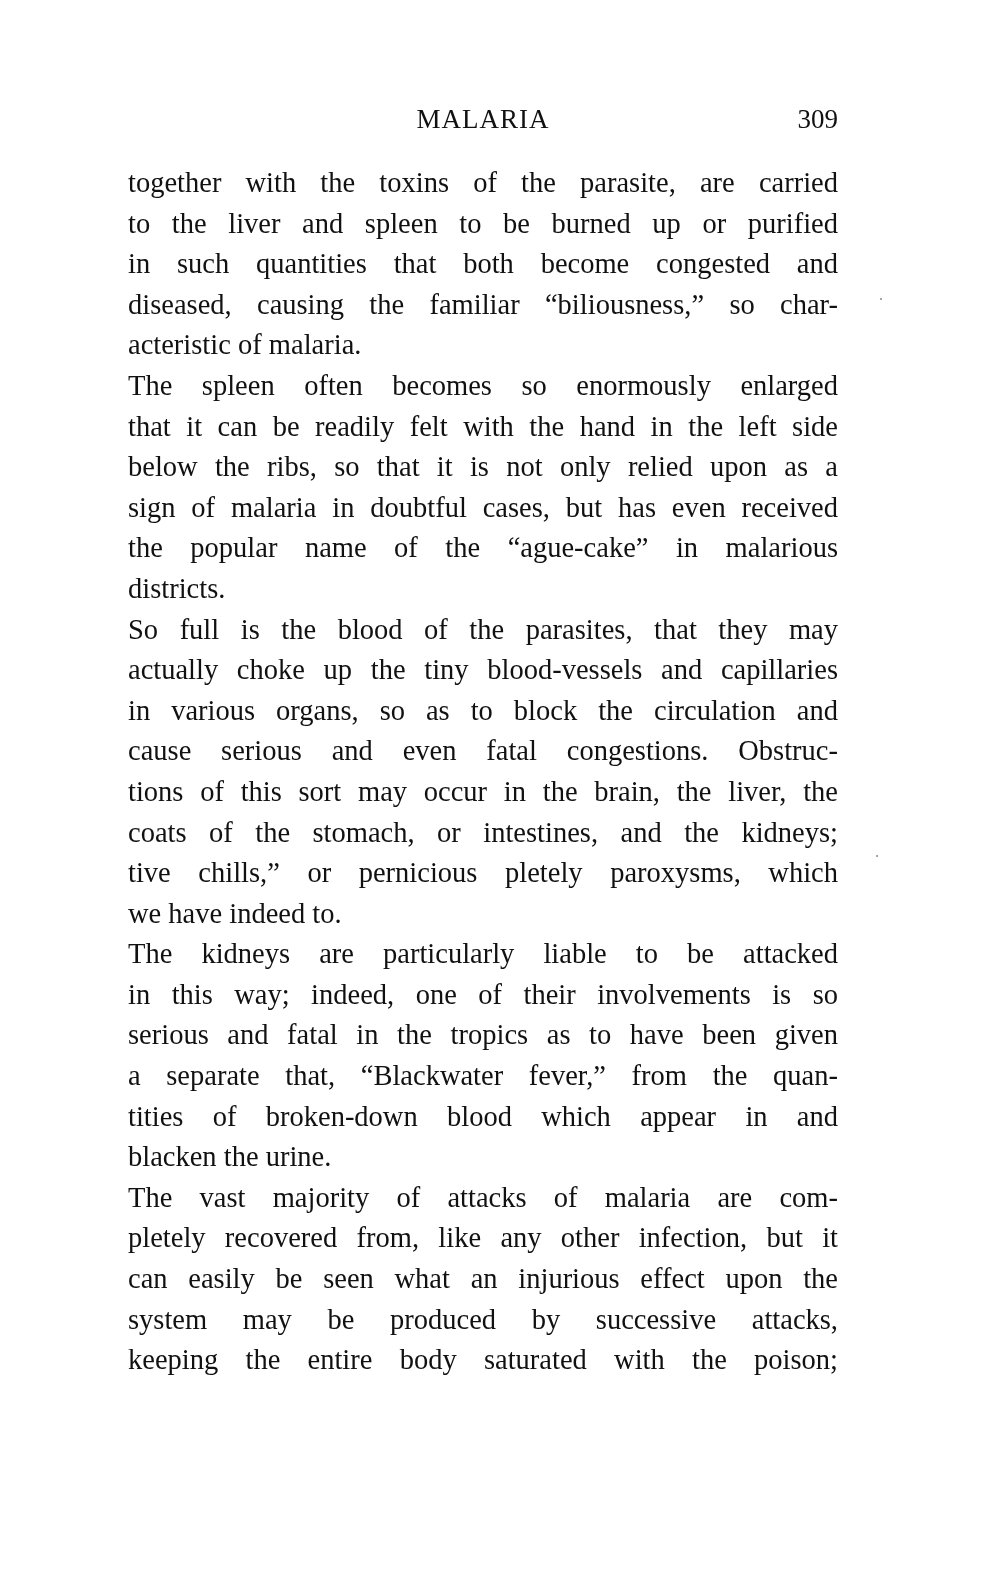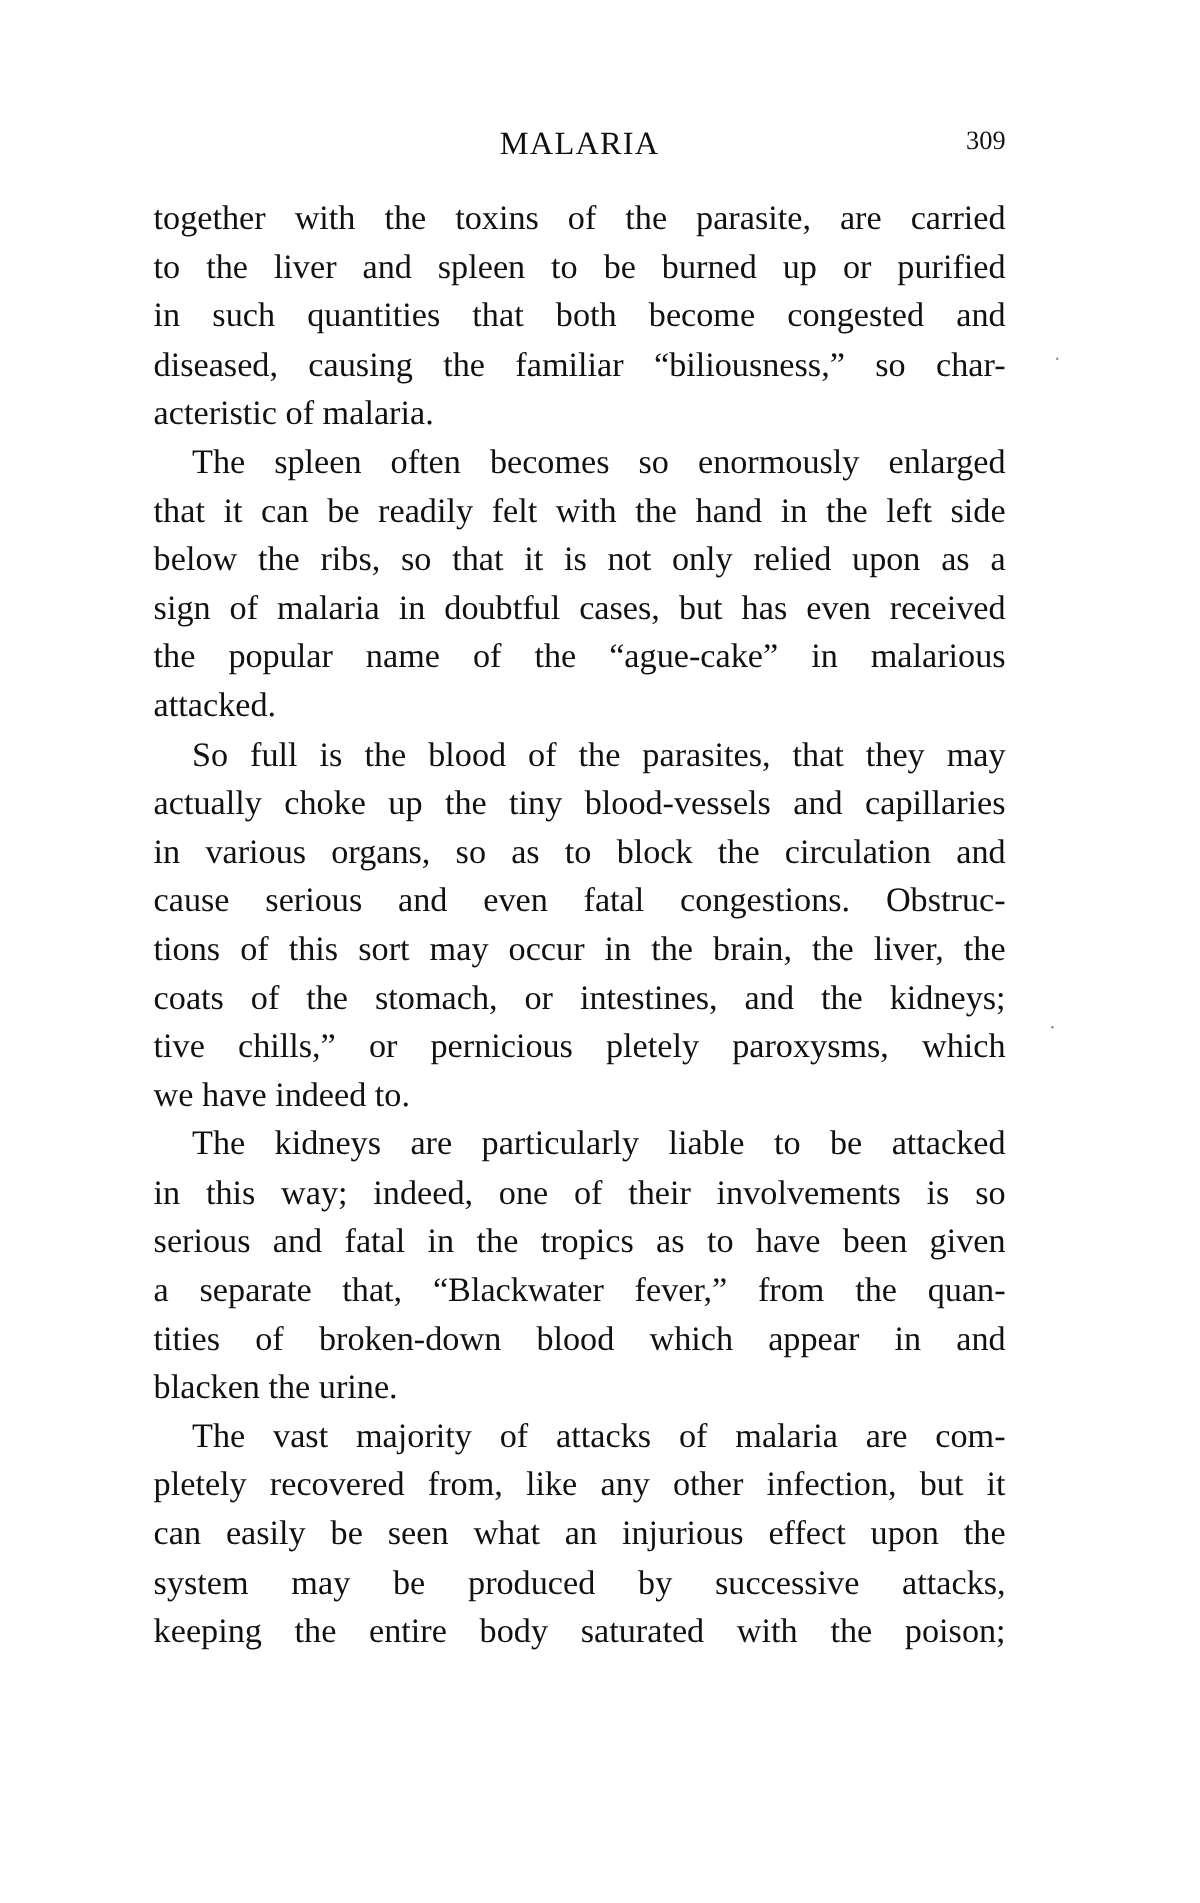--- a/index.html
+++ b/index.html
@@ -35,21 +35,21 @@
       width: 100%;
       text-align: center;
       font-size: 27px;
       letter-spacing: 1px;
       top: 0;
     }
     .page-number {
       position: absolute;
       right: 0;
       top: 0;
-      font-size: 22px;
+      font-size: 27px;
     }
     .text-block {
       position: absolute;
       left: 128px;
       top: 163px;
       width: 710px;
     }
     .line {
       display: block;
       height: 40.6px;
@@ -58,21 +58,20 @@
       white-space: nowrap;
       text-align: justify;
       text-align-last: justify;
       font-family: Liberation Serif, serif;
     }
     .line.last {
       text-align-last: left;
     }
     .line.indent {
       padding-left: 0px;
-      margin-left: 32px;
     }
     .margin-mark {
       position: absolute;
       width: 2px;
       height: 2px;
       background: #888888;
       border-radius: 50%;
     }
   </style>
 </head>
@@ -94,21 +93,21 @@
       <span class="line">diseased, causing the familiar “biliousness,” so char-</span>
       <span class="line last">acteristic of malaria.</span>
     </div>
 
     <div class="paragraph">
       <span class="line indent">The spleen often becomes so enormously enlarged</span>
       <span class="line">that it can be readily felt with the hand in the left side</span>
       <span class="line">below the ribs, so that it is not only relied upon as a</span>
       <span class="line">sign of malaria in doubtful cases, but has even received</span>
       <span class="line">the popular name of the “ague-cake” in malarious</span>
-      <span class="line last">attacked.</span>
+      <span class="line last">districts.</span>
     </div>
 
     <div class="paragraph">
       <span class="line indent">So full is the blood of the parasites, that they may</span>
       <span class="line">actually choke up the tiny blood-vessels and capillaries</span>
       <span class="line">in various organs, so as to block the circulation and</span>
       <span class="line">cause serious and even fatal congestions.  Obstruc-</span>
       <span class="line">tions of this sort may occur in the brain, the liver, the</span>
       <span class="line">coats of the stomach, or intestines, and the kidneys;</span>
       <span class="line">tive chills,” or pernicious pletely paroxysms, which</span>

